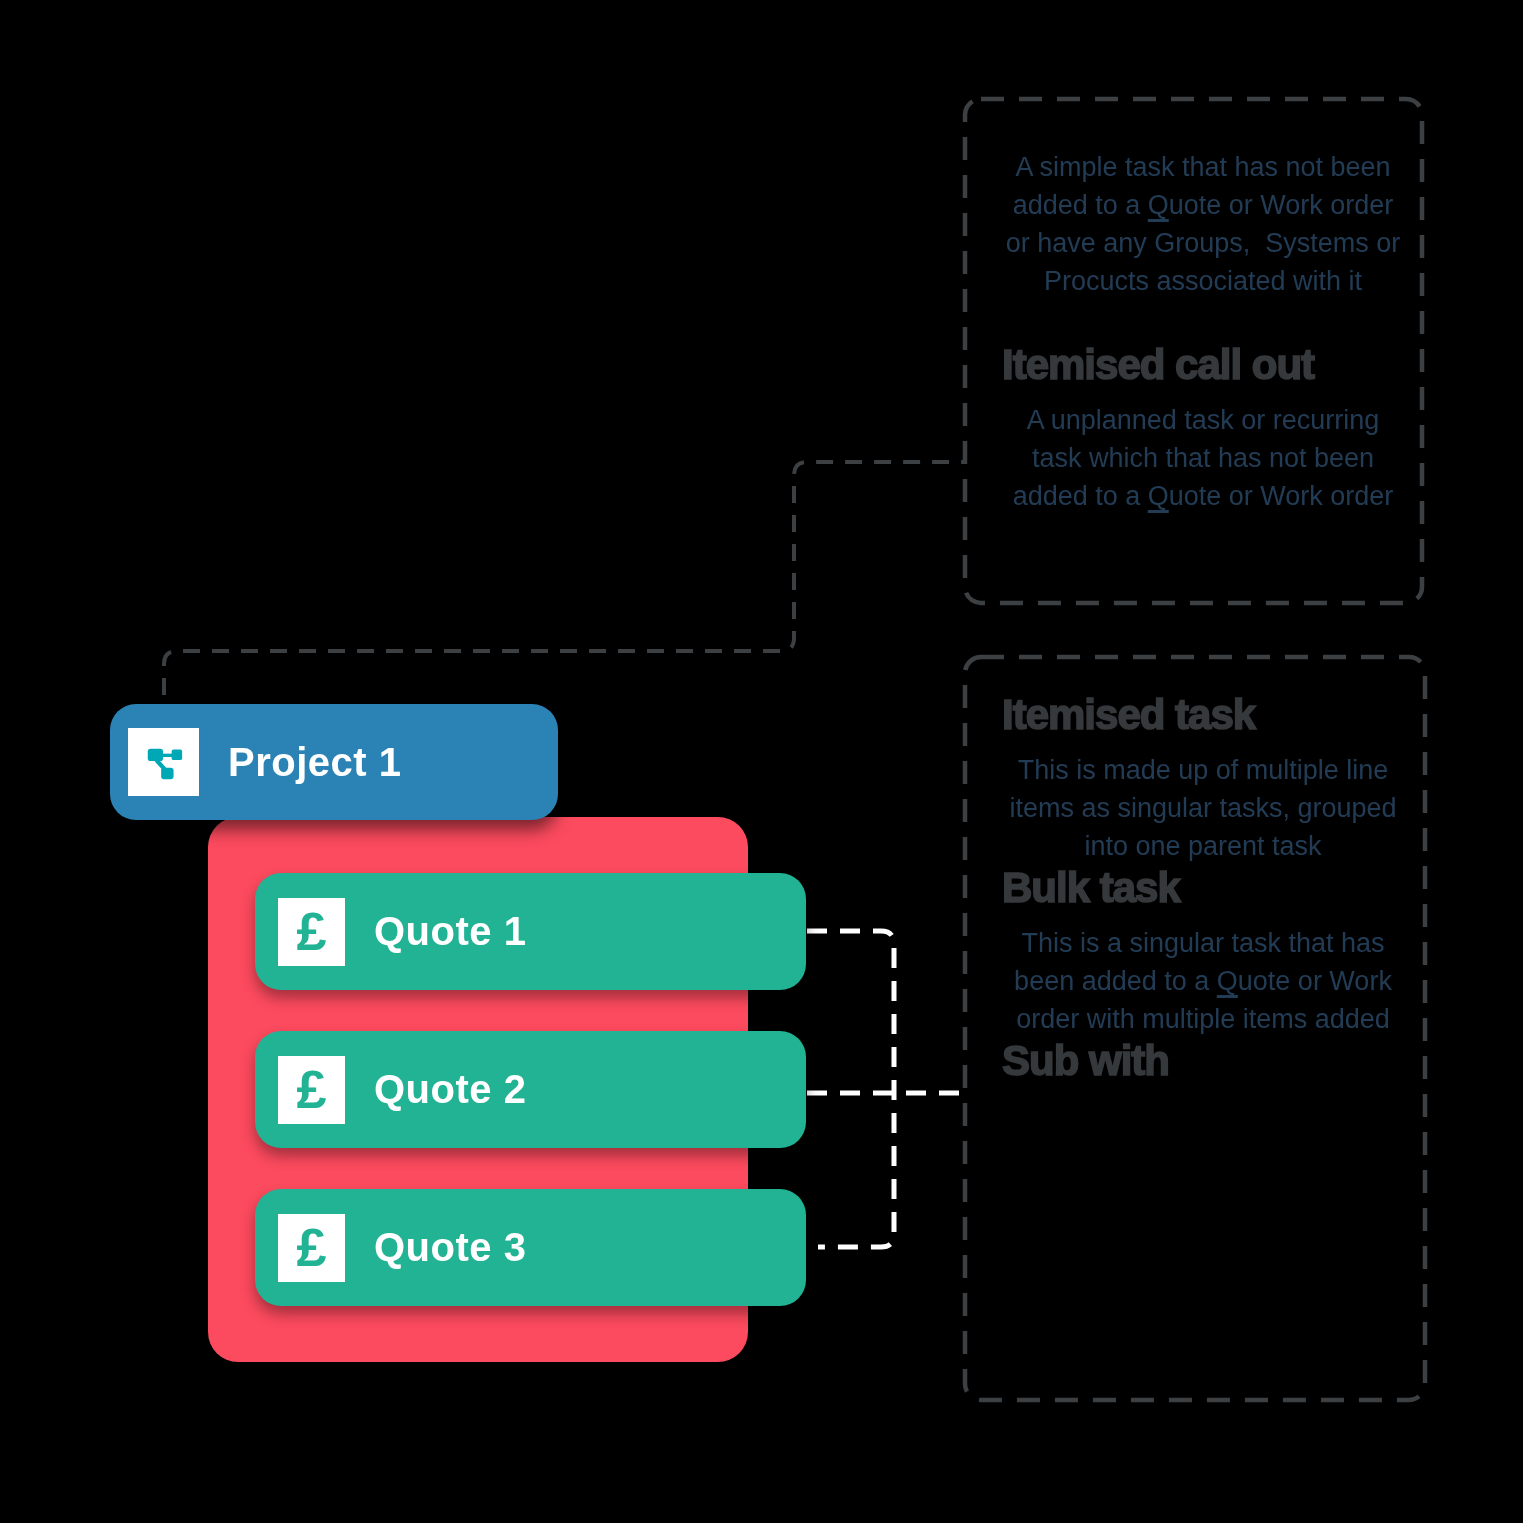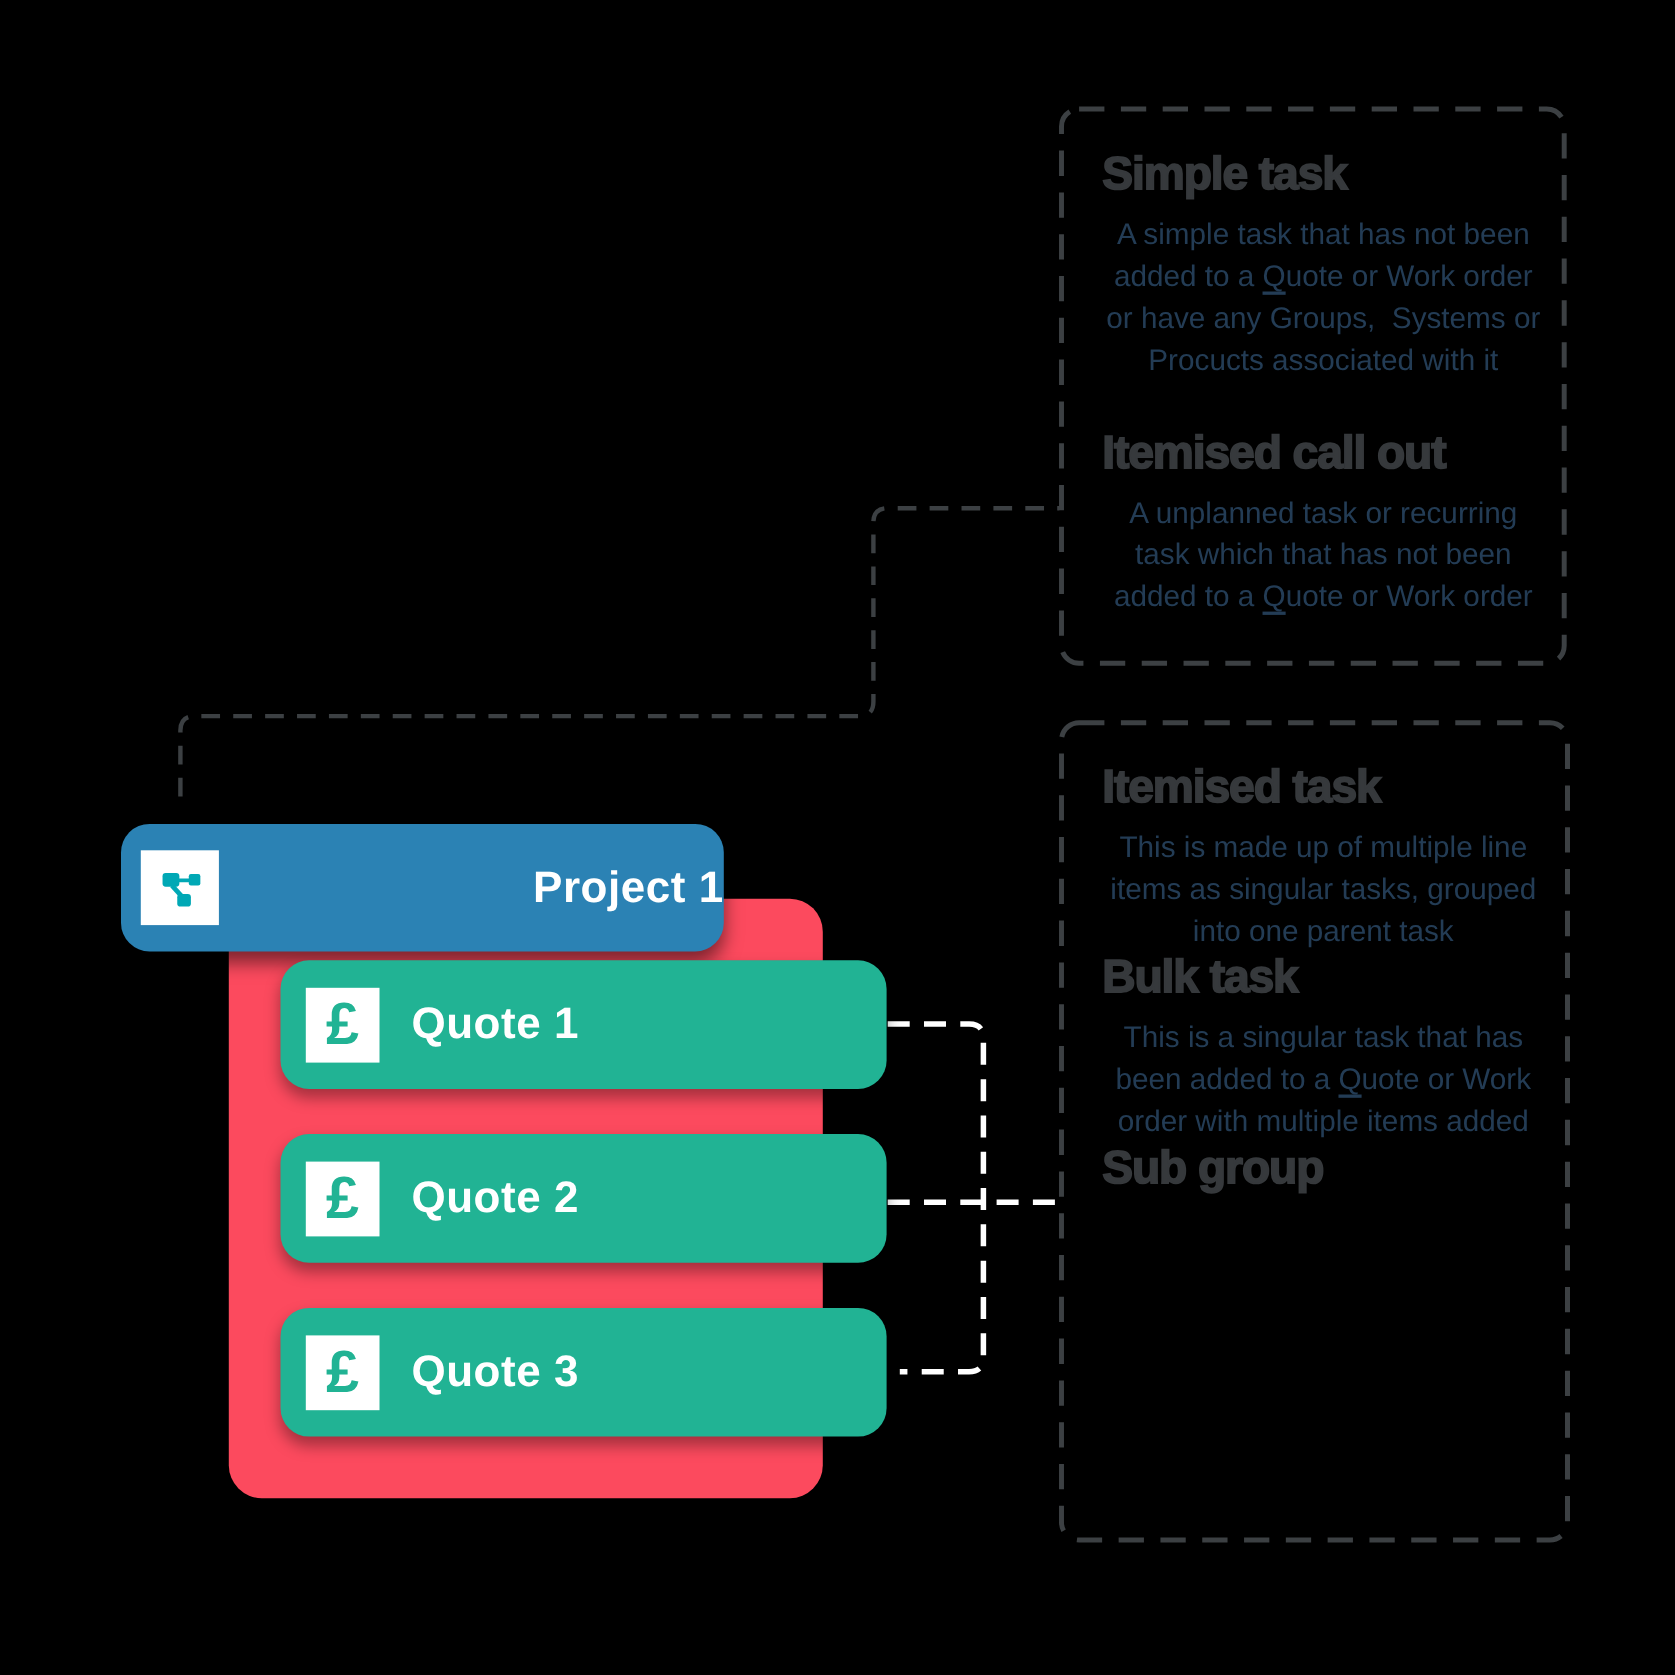--- a/index.html
+++ b/index.html
@@ -11,25 +11,24 @@
     font-family:"Liberation Sans", sans-serif;
   }
   
   svg.overlay{position:absolute;left:0;top:0;z-index:1;}
   .panel-border{fill:none;stroke:var(--connector_gray);stroke-width:4.5;stroke-dasharray:23 15;}
   .gray-connector{fill:none;stroke:var(--connector_gray);stroke-width:4;stroke-dasharray:17 12;}
   .white-connector{fill:none;stroke:var(--connector_white);stroke-width:5;stroke-dasharray:20 13;}
 
   
   .project-box{
-    position:absolute;left:110px;top:749px;width:548px;height:116px;
+    position:absolute;left:110px;top:704px;width:448px;height:116px;
     background:var(--blue);border-radius:26px;z-index:3;
     display:flex;align-items:center;padding-left:18px;box-sizing:border-box;
     box-shadow:0 10px 16px rgba(0,0,0,.5);
-    justify-content:space-between;
   }
   .red-container{
     position:absolute;left:208px;top:817px;width:540px;height:545px;
     background:var(--red);border-radius:30px;z-index:2;
     box-shadow:0 12px 18px rgba(0,0,0,.55);
   }
   .quote-box{
     position:absolute;left:255px;width:551px;height:117px;
     background:var(--green);border-radius:26px;z-index:3;
     display:flex;align-items:center;padding-left:23px;box-sizing:border-box;
@@ -115,36 +114,35 @@
   </div>
 
   <div class="quote-box quote-3">
     <div class="icon-tile pound-tile">
       <span class="pound-glyph">£</span>
     </div>
     <span class="box-label">Quote 3</span>
   </div>
 
   <div class="panel-content panel-1">
-    <div class="section-heading">Simple task</div>
     <div class="section-body">A simple task that has not been
 added to a <span class="q-u">Q</span>uote or Work order
 or have any Groups,  Systems or
 Procucts associated with it</div>
     <div class="section-heading gap-p1">Itemised call out</div>
     <div class="section-body">A unplanned task or recurring
 task which that has not been
 added to a <span class="q-u">Q</span>uote or Work order</div>
   </div>
 
   <div class="panel-content panel-2">
     <div class="section-heading">Itemised task</div>
     <div class="section-body">This is made up of multiple line
 items as singular tasks, grouped
 into one parent task</div>
     <div class="section-heading gap-p2">Bulk task</div>
     <div class="section-body">This is a singular task that has
 been added to a <span class="q-u">Q</span>uote or Work
 order with multiple items added</div>
-    <div class="section-heading gap-p2">Sub group</div>
+    <div class="section-heading gap-p2">Sub with</div>
   </div>
 
 </div>
 
 </body></html>

